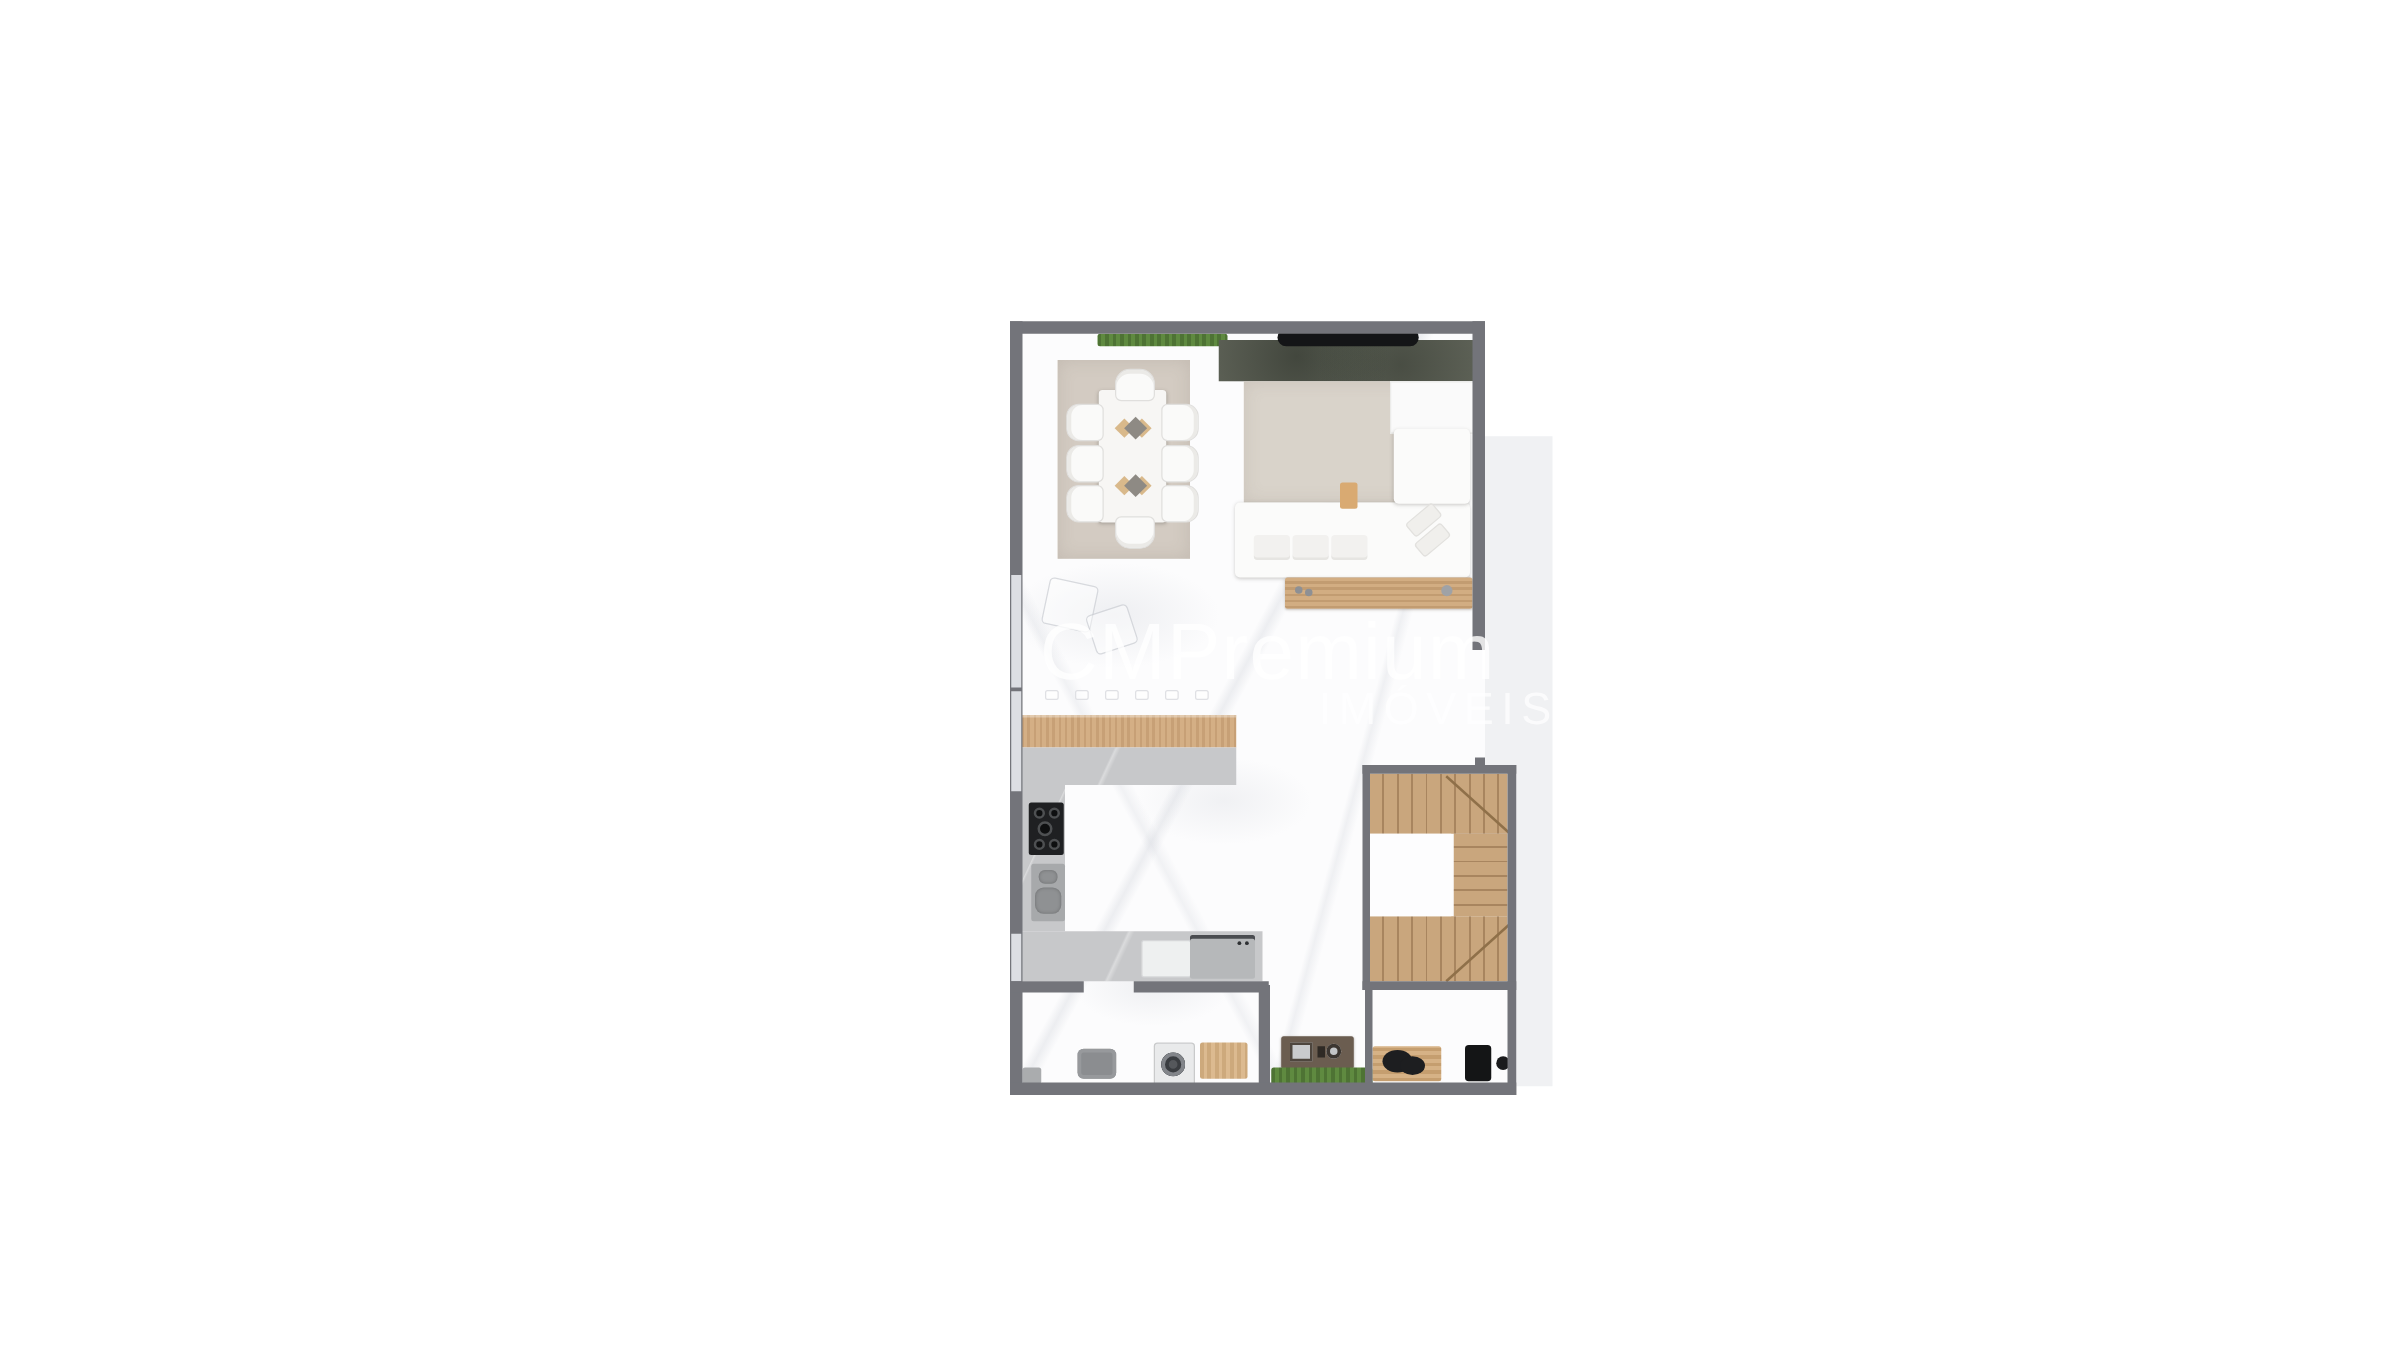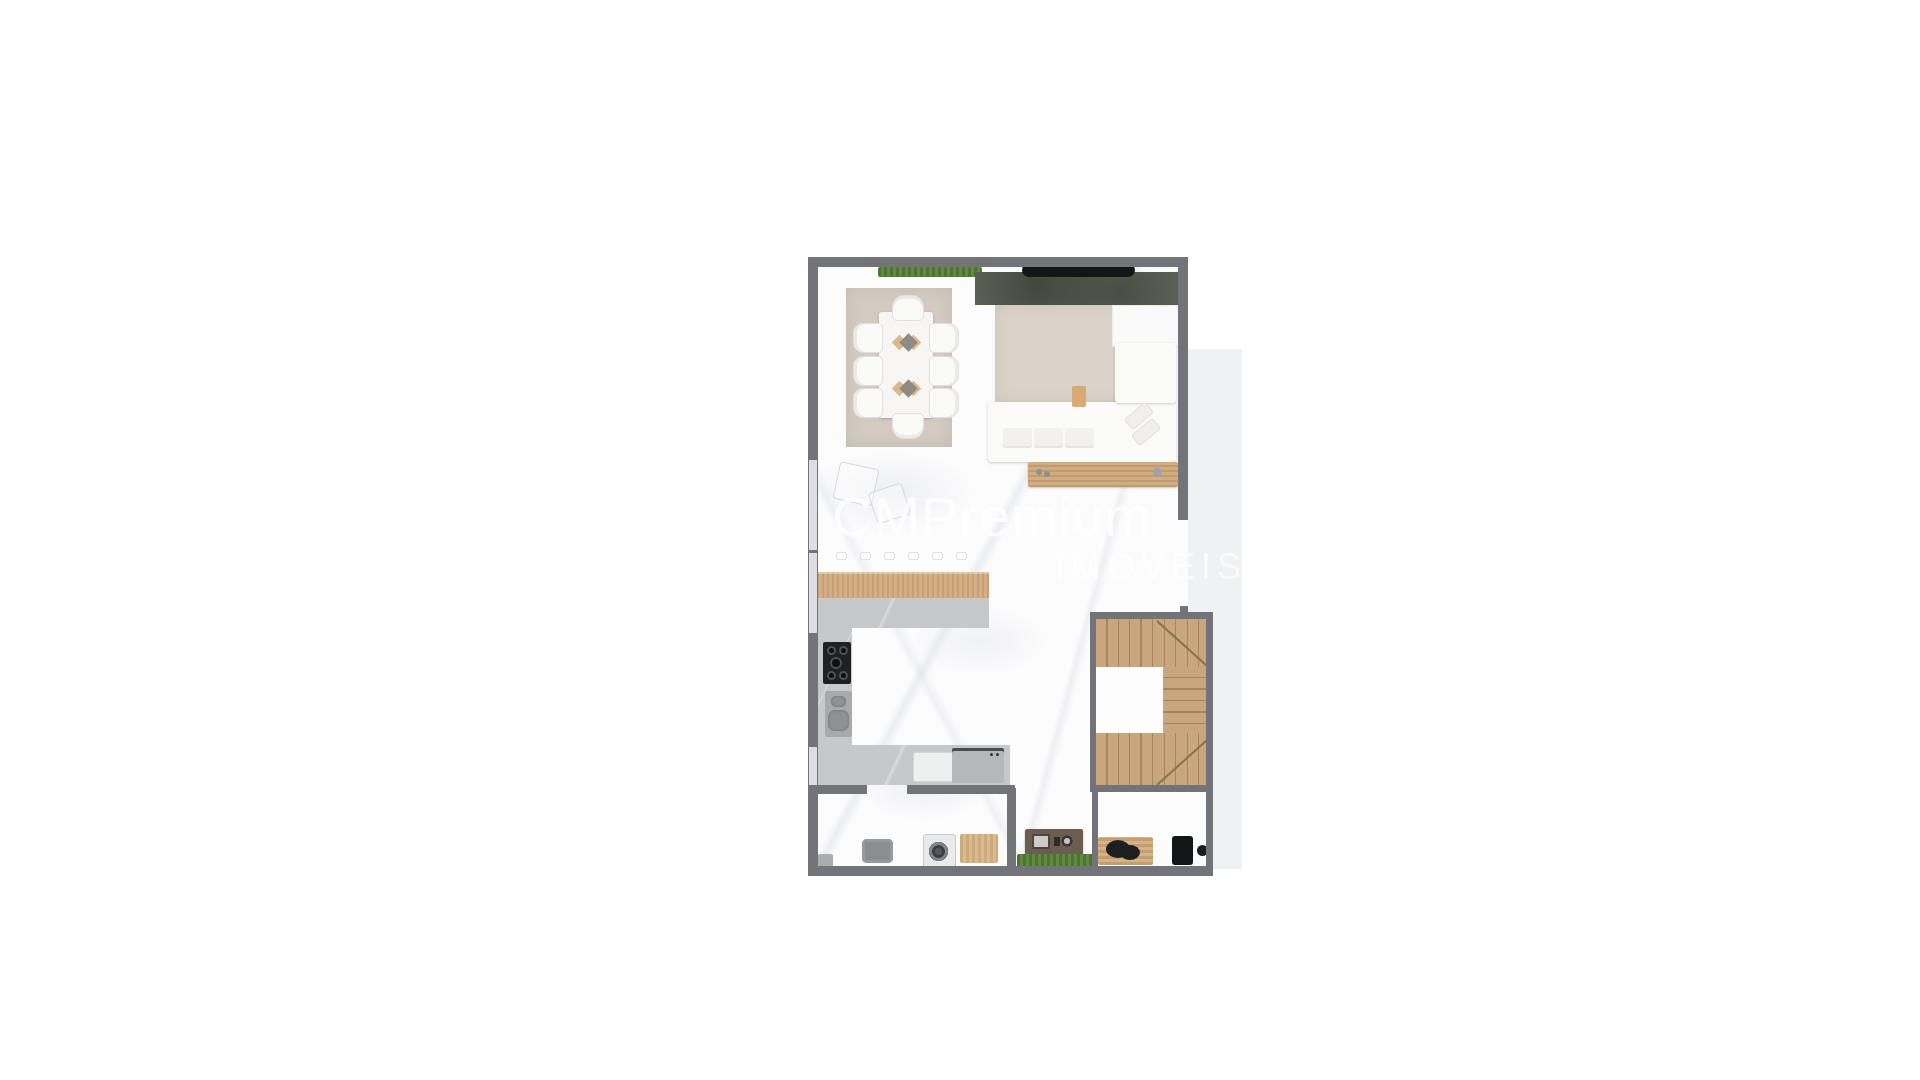--- a/index.html
+++ b/index.html
@@ -95,21 +95,21 @@
   .grill-cabinet{left:217px;top:572px;width:58px;height:26px;background:#6b5d50;border-radius:2px;
     box-shadow:0 1px 2px rgba(60,50,40,0.4);}
   .grill-door{position:absolute;left:7px;top:5px;width:18px;height:15px;background:#c9cbcd;border:2px solid #4e463e;box-sizing:border-box;}
   .grill-dial{position:absolute;left:36px;top:6px;width:12px;height:12px;border-radius:50%;background:#c3c5c7;
     box-shadow:inset 0 0 0 3px #3c3631;}
   .grill-sq{position:absolute;left:29px;top:8px;width:6px;height:9px;background:#2f2a25;}
   .kettle{position:absolute;background:#1d1e20;border-radius:50%;}
   .black-box{left:364px;top:579px;width:21px;height:29px;background:#141516;border-radius:3px;}
   .black-knob{left:389px;top:588px;width:11px;height:11px;border-radius:50%;background:#1a1b1d;}
   
-  .wm-brand{left:832px;top:489px;font-size:56px;font-weight:400;letter-spacing:1px;
+  .wm-brand{left:832px;top:489px;font-size:64px;font-weight:400;letter-spacing:1px;
     color:var(--watermark-text);line-height:1;white-space:nowrap;}
   .wm-sub{left:1055px;top:549px;font-size:36px;font-weight:400;letter-spacing:6px;
     color:rgba(255,255,255,0.72);line-height:1;white-space:nowrap;}
 </style>
 </head>
 <body>
 
 <div class="abs" id="patio"></div>
 
 <div class="abs" id="plan">

